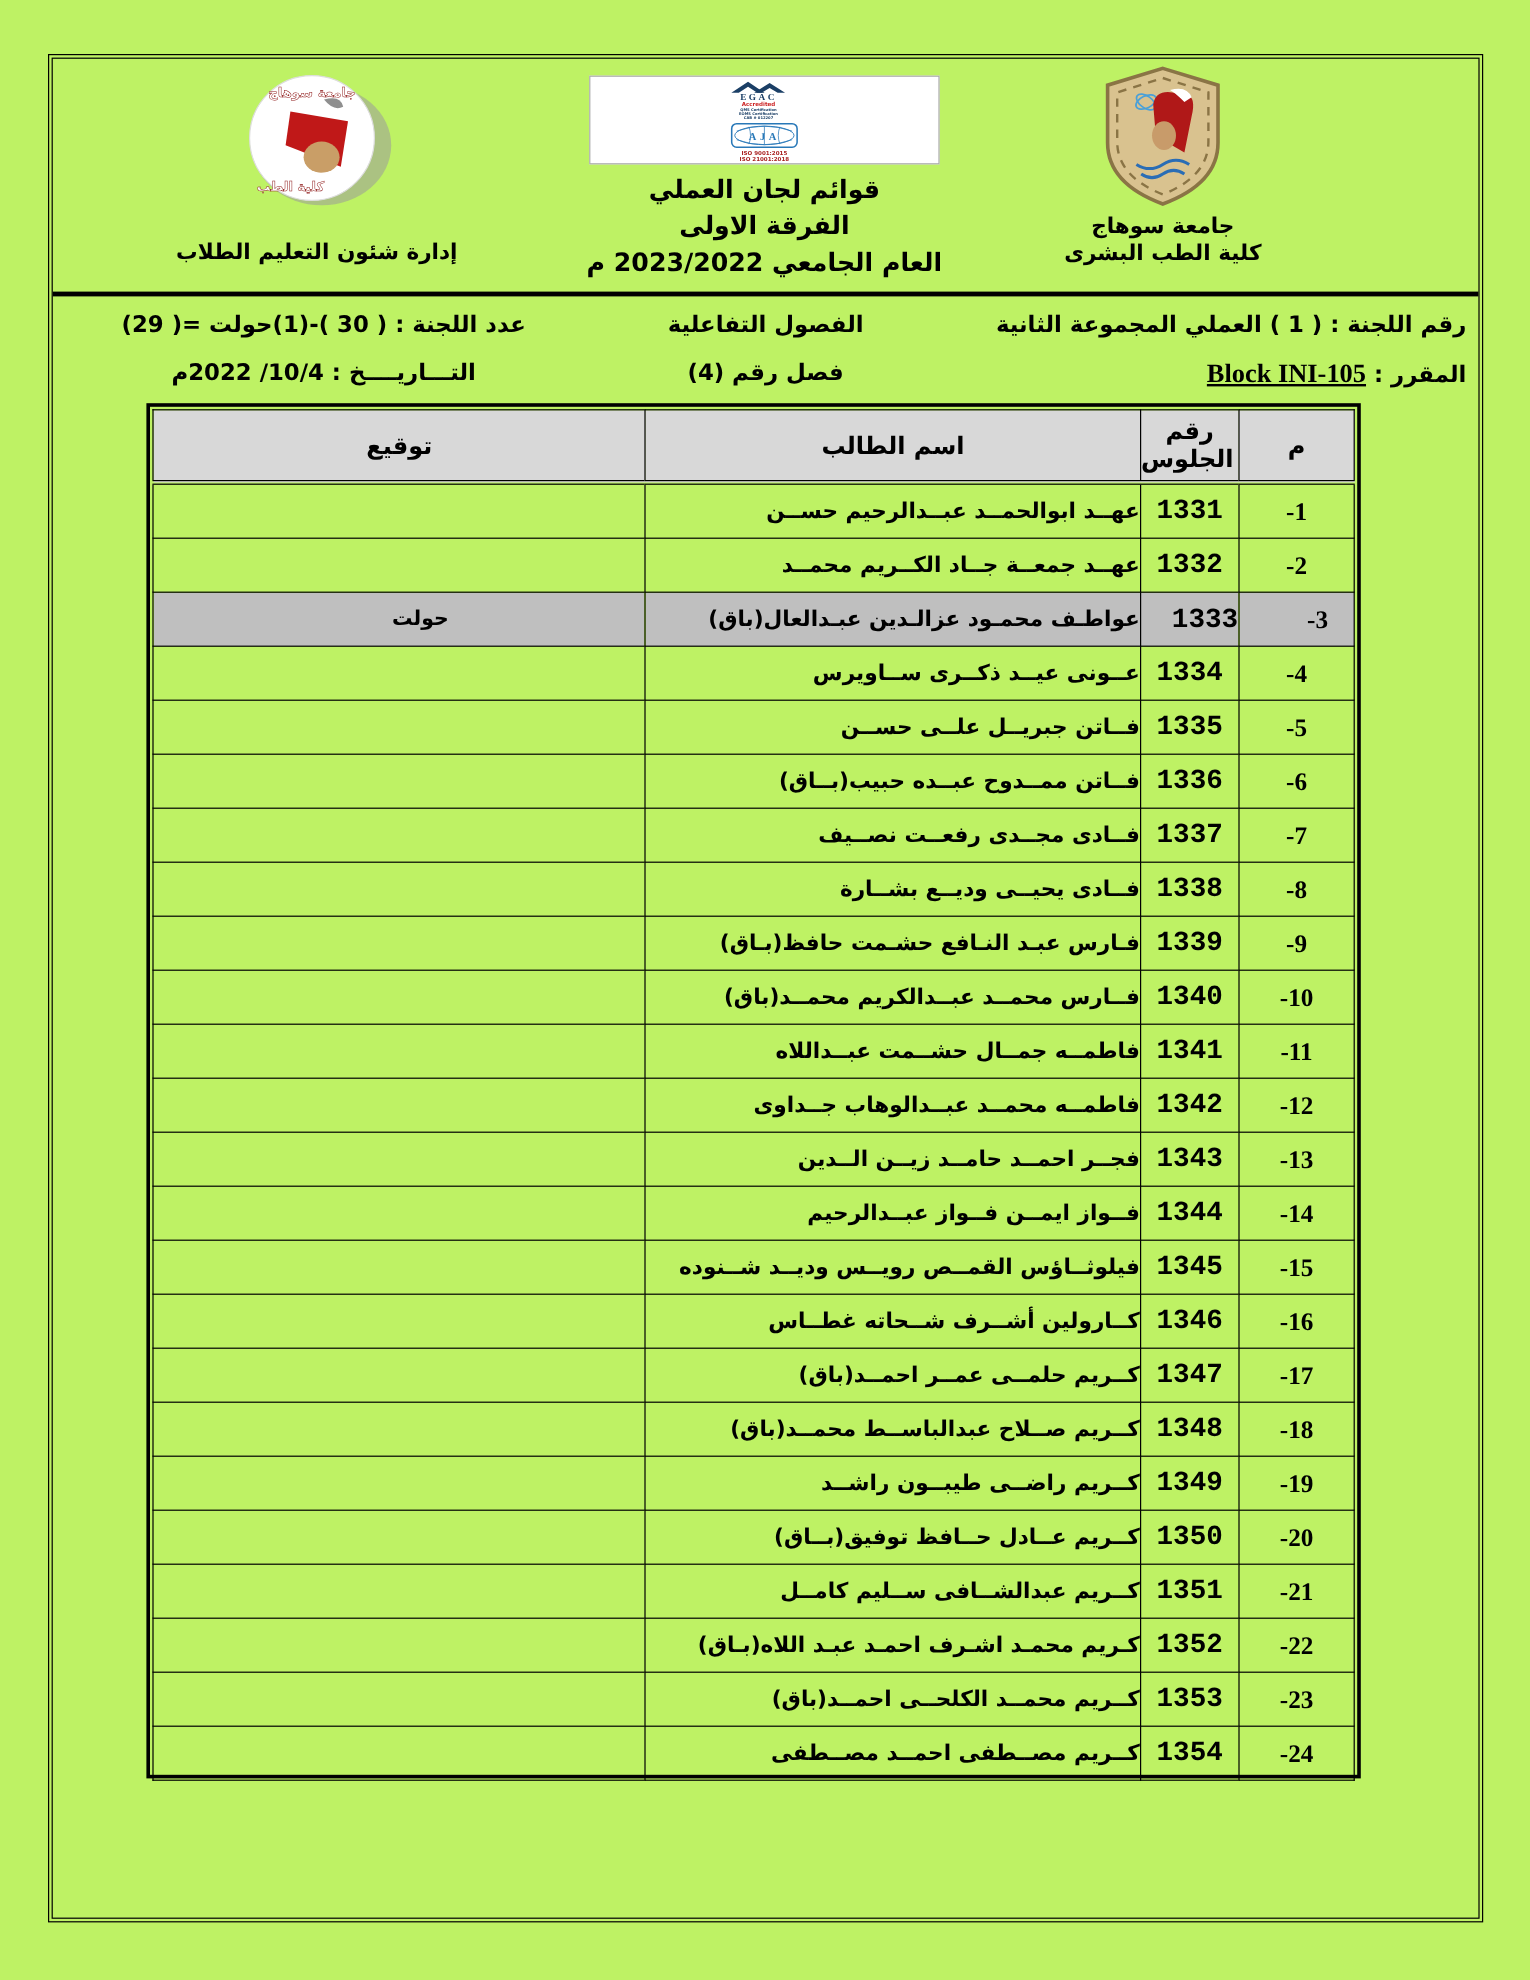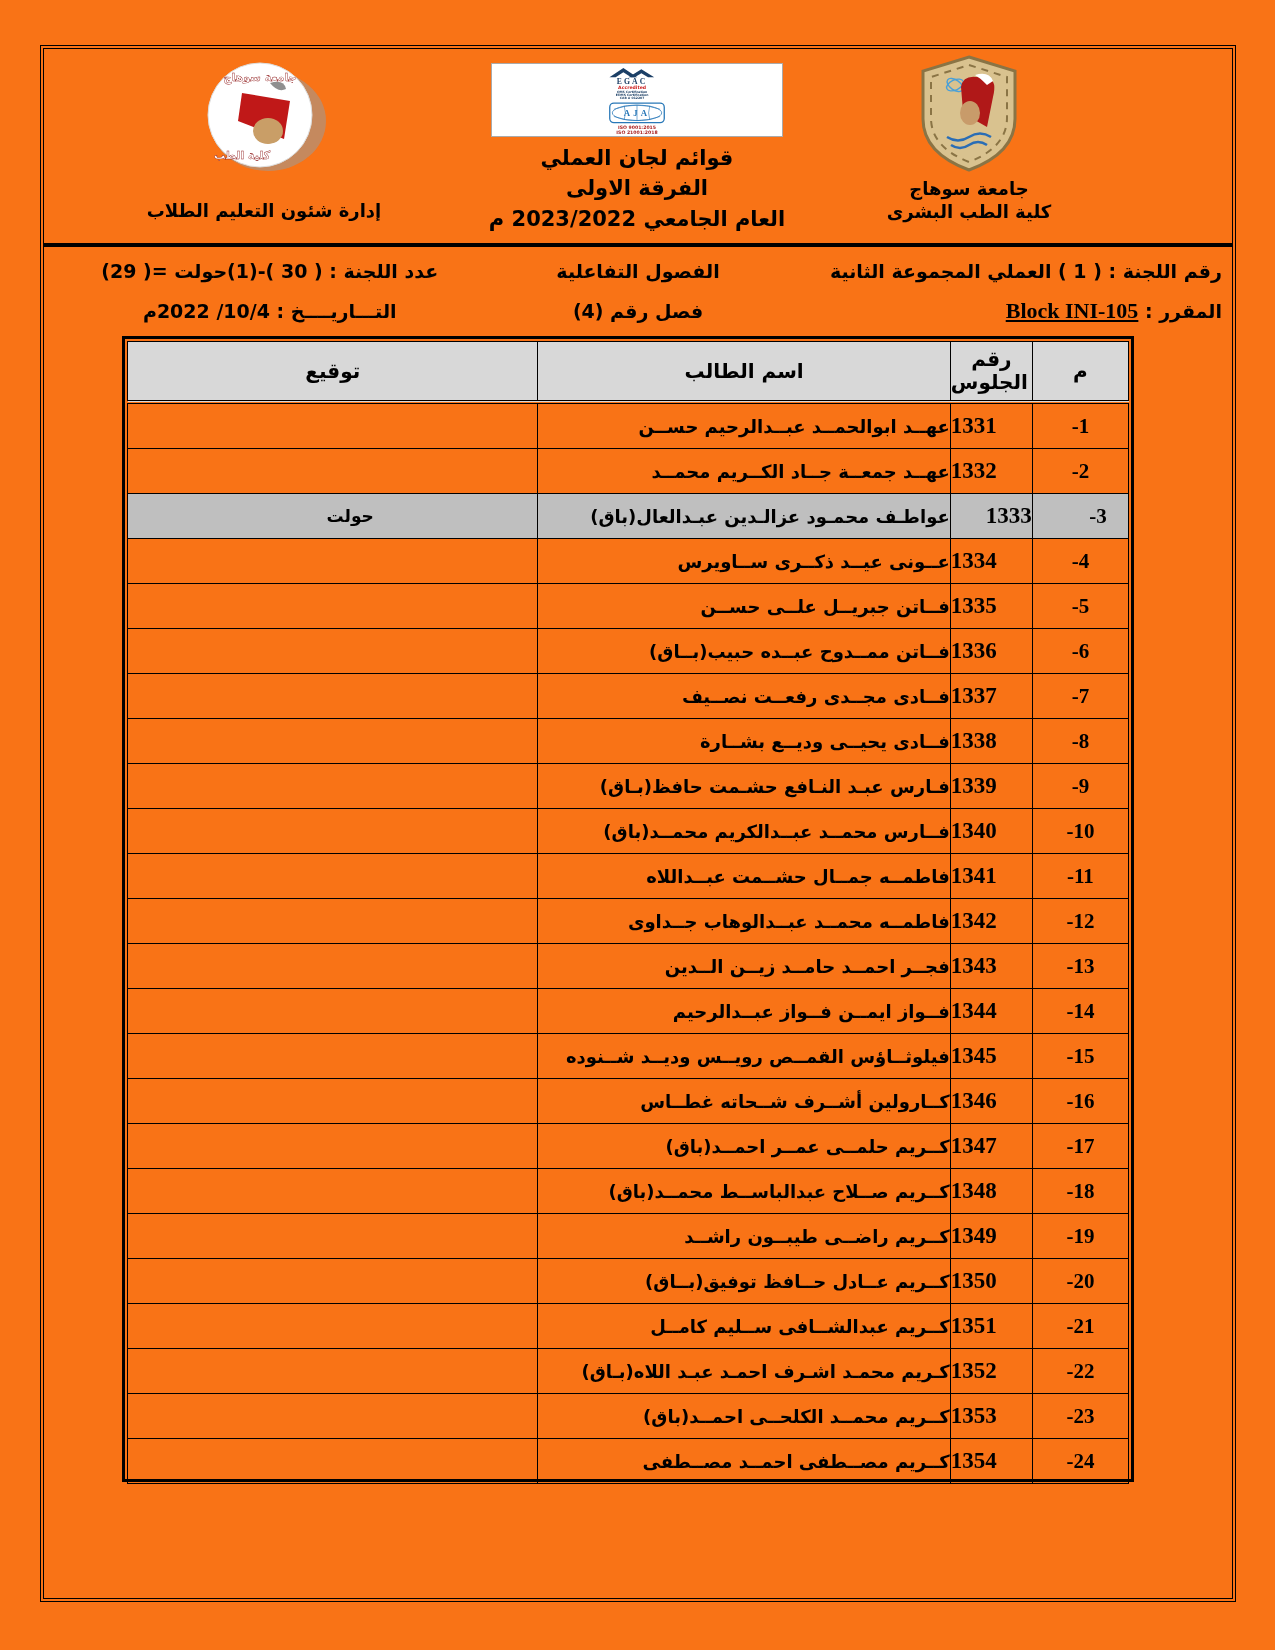--- a/index.html
+++ b/index.html
@@ -1,16 +1,16 @@
 <!DOCTYPE html>
 <html><head>
 <meta charset="utf-8">
 <style>
   html,body{margin:0;padding:0;background:#fff;}
-  .page{position:relative;width:1275px;height:1650px;background:#f97316;overflow:hidden;
+  .page{position:relative;width:1275px;height:1650px;background:#bef264;overflow:hidden;
         font-family:"DejaVu Sans",sans-serif;color:#000;}
   .frame{position:absolute;left:40px;top:45px;width:1196px;height:1557px;
          border:4px double #000;box-sizing:border-box;}
 
   
   .org-left{position:absolute;left:100px;top:10px;width:240px;text-align:center;}
   .org-left .dept{font-weight:bold;font-size:18px;margin-top:19px;white-space:nowrap;}
   .center-block{position:absolute;left:408px;top:14px;width:370px;text-align:center;}
   .accred-box{width:290px;height:72px;margin:0 auto;border:1px solid #aaa;display:flex;
               align-items:center;justify-content:space-between;background:#fff;flex-direction:column;}
@@ -30,21 +30,21 @@
 
   
   .table-frame{position:absolute;left:78px;top:287px;width:1012px;height:1146px;
                border:3px solid #000;padding:2px;box-sizing:border-box;}
   table.students{width:100%;height:100%;border-collapse:collapse;direction:rtl;table-layout:fixed;}
   table.students th{background:#d8d8d8;border:1px solid #000;border-bottom:4px double #000;
                font-size:20px;font-weight:bold;height:58px;line-height:1.15;padding:0 4px;}
   table.students td{border:1px solid #000;height:44px;padding:0;overflow:hidden;white-space:nowrap;}
   td.idx{text-align:center;direction:ltr;font-family:"Liberation Serif",serif;
          font-weight:bold;font-size:21px;}
-  td.seat{text-align:left;font-family:Liberation Serif, serif;font-weight:bold;font-size:23px;}
+  td.seat{text-align:center;font-family:Liberation Mono, monospace;font-weight:bold;font-size:23px;}
   td.name{text-align:right;padding:0 8px 0 2px;font-weight:bold;font-size:18px;}
   td.sig{text-align:center;font-weight:bold;font-size:17px;}
   tr.highlighted td{background:#bfbfbf;padding-left:35px;}
 
   
   .footer{position:absolute;left:131px;top:1479px;width:957px;height:32px;display:flex;
           direction:ltr;font-weight:bold;font-size:16px;}
   .fcell{border:1px solid #000;margin-left:-1px;display:flex;align-items:center;
          justify-content:center;box-sizing:border-box;height:100%;}
   .fcell:first-child{margin-left:0;}

